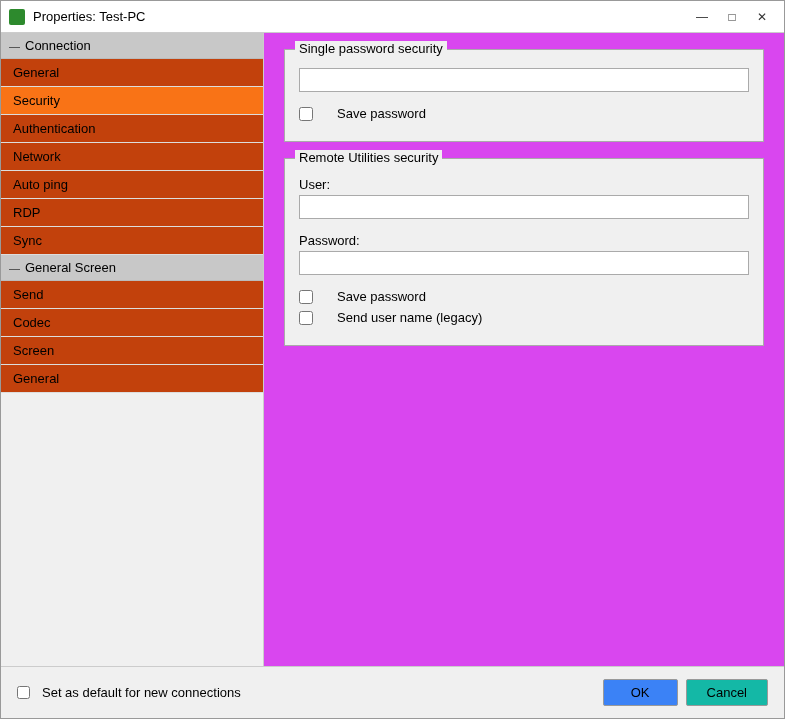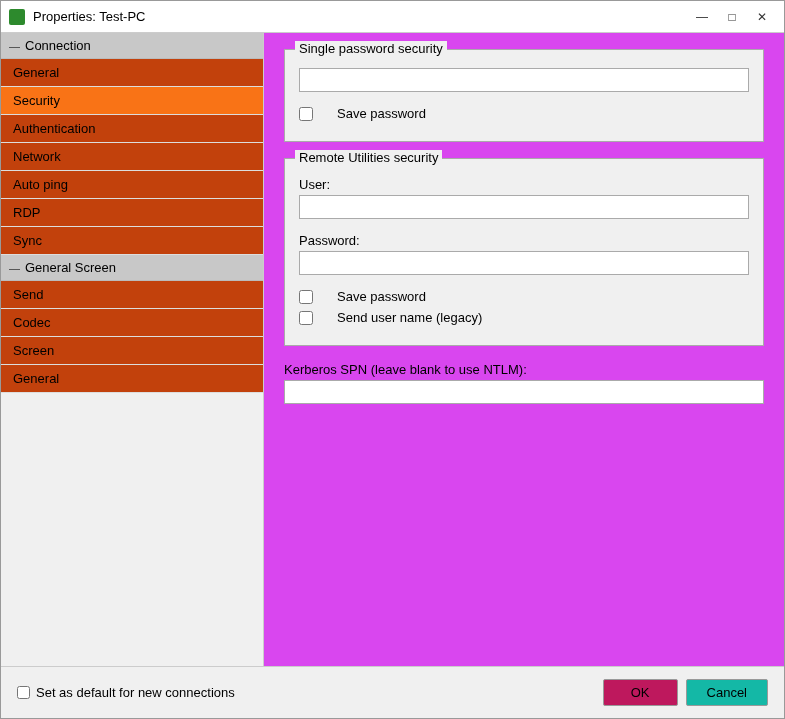--- a/index.html
+++ b/index.html
@@ -192,41 +192,41 @@
       display: flex;
       align-items: center;
       padding: 0 16px;
       flex-shrink: 0;
     }
 
     .footer-left {
       flex: 1;
       display: flex;
       align-items: center;
-      gap: 6px;
+      gap: 12px;
     }
 
     .footer-buttons {
       display: flex;
       gap: 8px;
     }
 
     .btn {
       padding: 5px 20px;
       border: 1px solid #999;
       background: #14b8a6;
       cursor: pointer;
       font-size: 13px;
       min-width: 75px;
       text-align: center;
       border-radius: 2px;
     }
 
     .btn.primary {
-      background: #be185d;
+      background: #3b82f6;
     }
   </style>
 </head>
 <body>
 
 <div class="window">
 
   <div class="title-bar">
     <div class="title-bar-icon"></div>
     <span class="title-bar-text">Properties: Test-PC</span>
@@ -314,24 +314,20 @@
             <input type="checkbox" style="">
             <span class="checkbox-label">Save password</span>
           </div>
           <div class="checkbox-row">
             <input type="checkbox" style="">
             <span class="checkbox-label">Send user name (legacy)</span>
           </div>
         </div>
       </div>
 
-      <div class="form-group">
-        <label class="form-label">Kerberos SPN (leave blank to use NTLM):</label>
-        <input type="text" class="form-input" style="">
-      </div>
 
     </div>
   </div>
 
   <div class="footer">
     <div class="footer-left">
       <input type="checkbox" style="">
       <span>Set as default for new connections</span>
     </div>
     <div class="footer-buttons">

